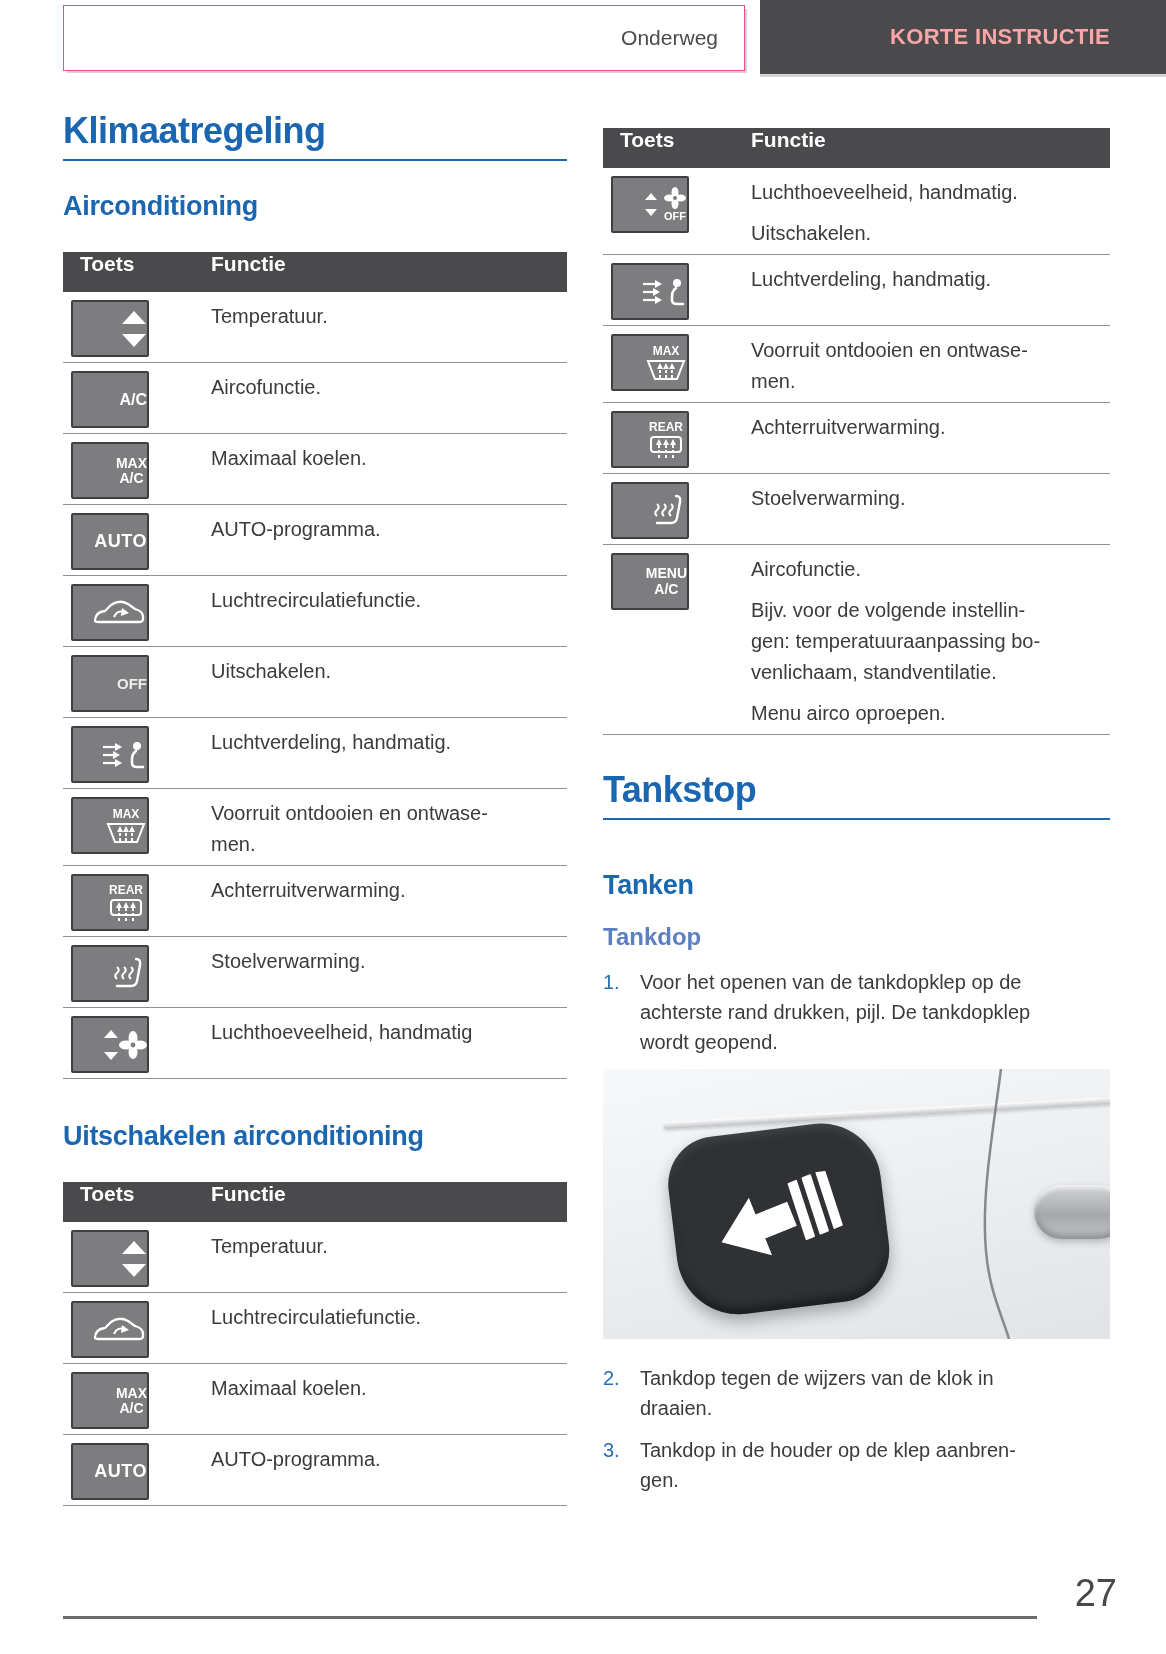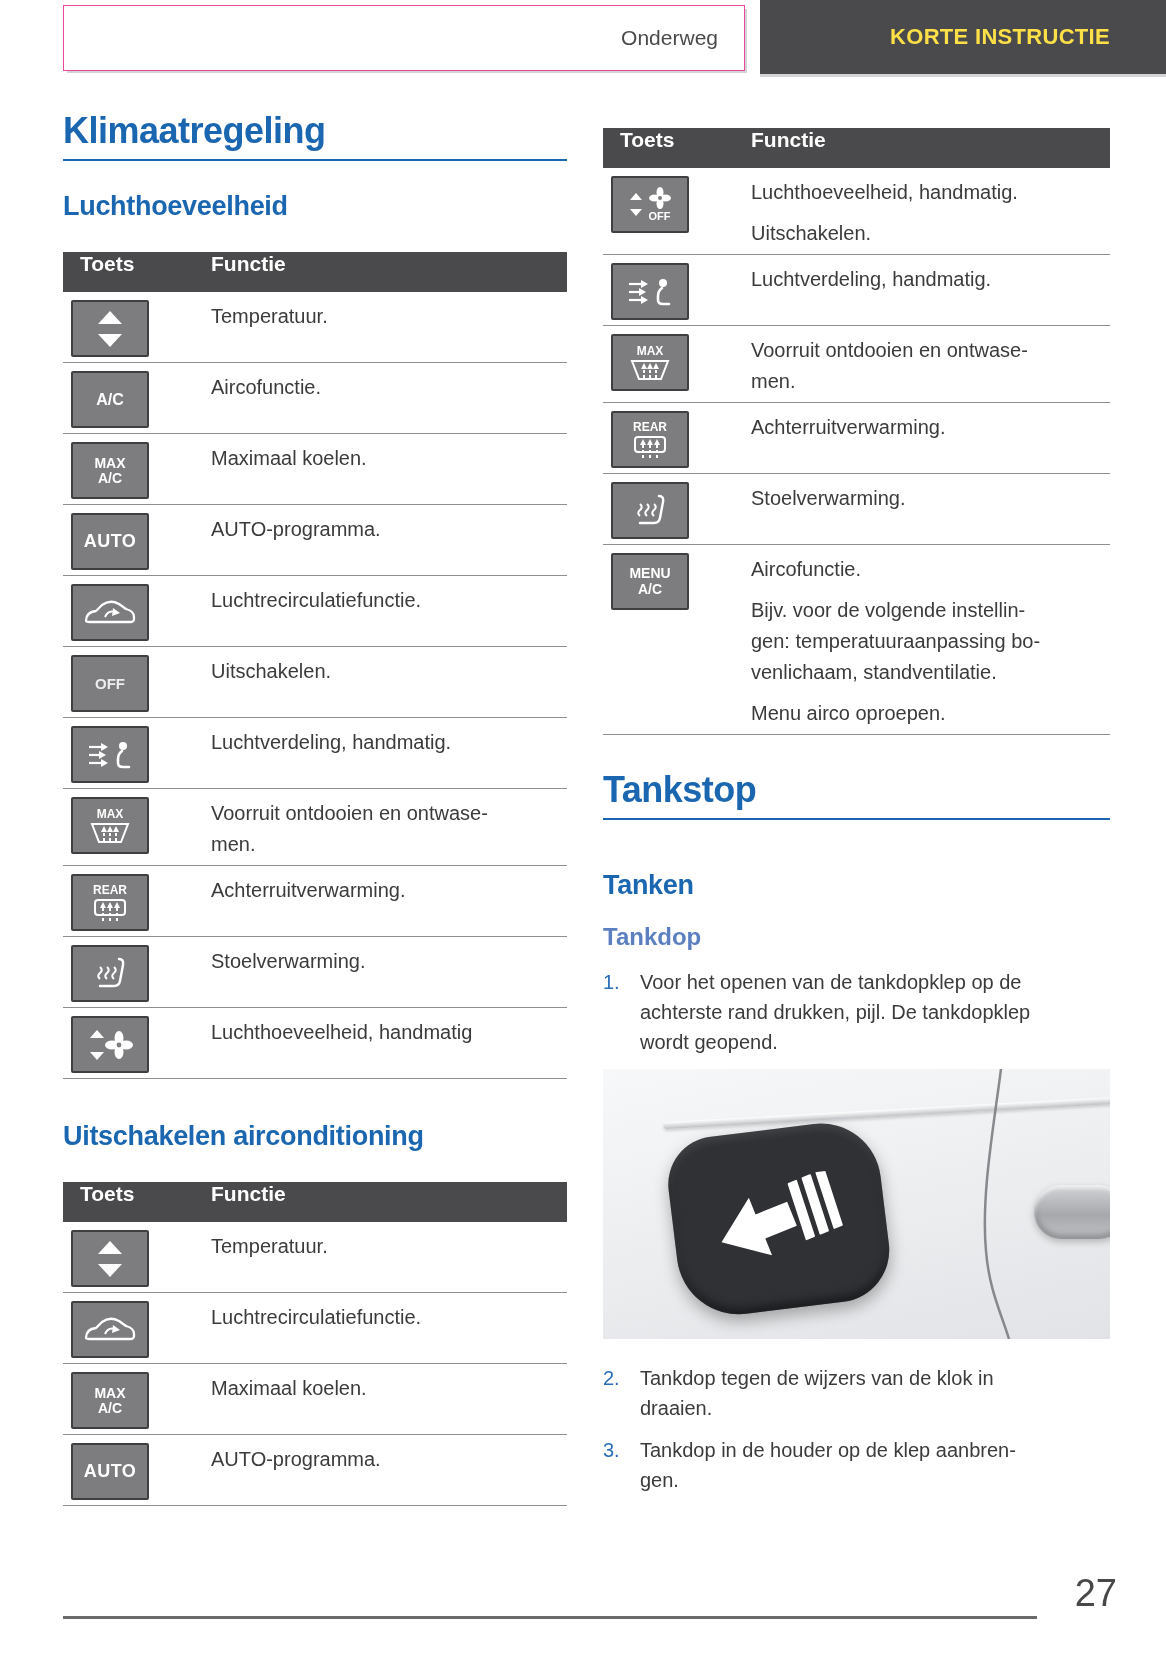--- a/index.html
+++ b/index.html
@@ -6,21 +6,21 @@
   .page{position:relative;width:1166px;height:1654px;background:#fff;overflow:hidden;
         font-family:"Liberation Sans","DejaVu Sans",sans-serif;color:#3b3b3d;}
 
   
   .crumb-box{position:absolute;left:63px;top:5px;width:682px;height:66px;box-sizing:border-box;
              border:1px solid #ec4899;background:#fff;display:flex;align-items:center;
              justify-content:flex-end;padding-right:26px;font-size:21px;color:#4a4a4c;
              box-shadow:3px 3px 0 -1px #d4d4d6;text-align:center;}
   .chapter-box{position:absolute;left:760px;top:0;right:0;height:74px;background:#4a4a4c;
              display:flex;align-items:center;justify-content:flex-end;padding-right:56px;
-             color:#fde047;font-weight:bold;font-size:22px;letter-spacing:.3px;
+             color:#fca5a5;font-weight:bold;font-size:22px;letter-spacing:.3px;
              box-shadow:0 3px 0 #d4d4d6;}
 
   
   .columns{position:absolute;left:63px;top:110px;width:1047px;display:flex;gap:36px;}
   .col{display:block;}
   .col.left{width:504px;}
   .col.right{width:507px;}
 
   h1{font-size:36px;line-height:1.15;color:#1a66b0;font-weight:bold;margin:0 0 8px 0;letter-spacing:-.5px;}
   .title-rule{height:2px;background:#1a66b0;margin:0 0 30px 0;}
@@ -34,21 +34,21 @@
   .kf-table{width:100%;}
   #table3{margin-top:18px;}
   .thead{display:flex;align-items:flex-start;background:#4a4a4c;color:#fff;font-weight:bold;
          font-size:21px;height:40px;}
   .thead .c1{width:148px;padding-left:17px;box-sizing:border-box;}
   .thead .c2{flex:1;}
   .trow{display:flex;align-items:flex-start;border-bottom:1px solid #8f8f8f;
         min-height:69px;box-sizing:border-box;padding:6px 0 5px 0;}
   .tkey{width:148px;flex-shrink:0;box-sizing:border-box;padding-left:8px;padding-top:2px;}
   .key{width:78px;height:57px;box-sizing:border-box;background:#7d7d7f;border:2px solid #3f3f41;
-       border-radius:2px;display:flex;align-items:center;justify-content:center;color:#fff;}
+       border-radius:2px;display:flex;align-items:center;justify-content:flex-end;color:#fff;}
   .tval{flex:1;font-size:20px;line-height:1.55;color:#3b3b3d;padding-top:3px;}
   .par{margin:0 0 10px 0;white-space:pre-line;}
   .par:last-child{margin-bottom:0;}
 
   .klabel{font-weight:bold;color:#fff;text-align:center;}
   .klabel.two{white-space:pre-line;line-height:1.1;font-size:14px;}
   .klabel.f16{font-size:16px;}
   .klabel.f18{font-size:18px;letter-spacing:.5px;}
   .klabel.f15{font-size:15px;font-weight:600;color:#ededee;}
   .klabel.f12{font-size:12px;line-height:1;}
@@ -90,21 +90,21 @@
   </div>
   <div class="chapter-box">
     <span>KORTE INSTRUCTIE</span>
   </div>
 
   <div class="columns">
 
     <div class="col left">
       <h1>Klimaatregeling</h1>
       <div class="title-rule"></div>
-      <h2>Luchthoeveelheid</h2>
+      <h2>Airconditioning</h2>
       <div class="kf-table" id="table1">
           <div class="thead">
             <div class="c1">Toets</div>
             <div class="c2">Functie</div>
           </div>
           <div class="trow">
             <div class="tkey">
               <div class="key">
                 <svg width="26" height="38" viewBox="0 0 26 38">
                   <polygon points="13,1 25,14 1,14" fill="#fff"></polygon>

